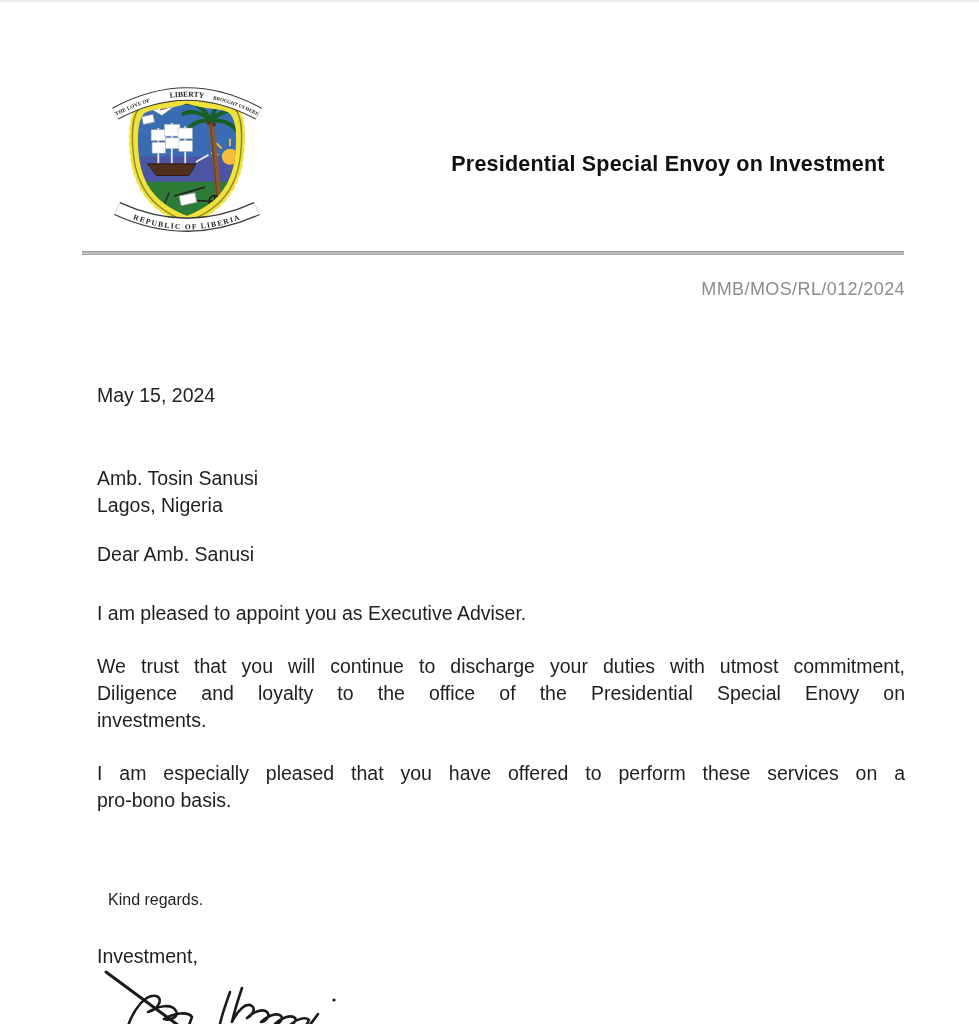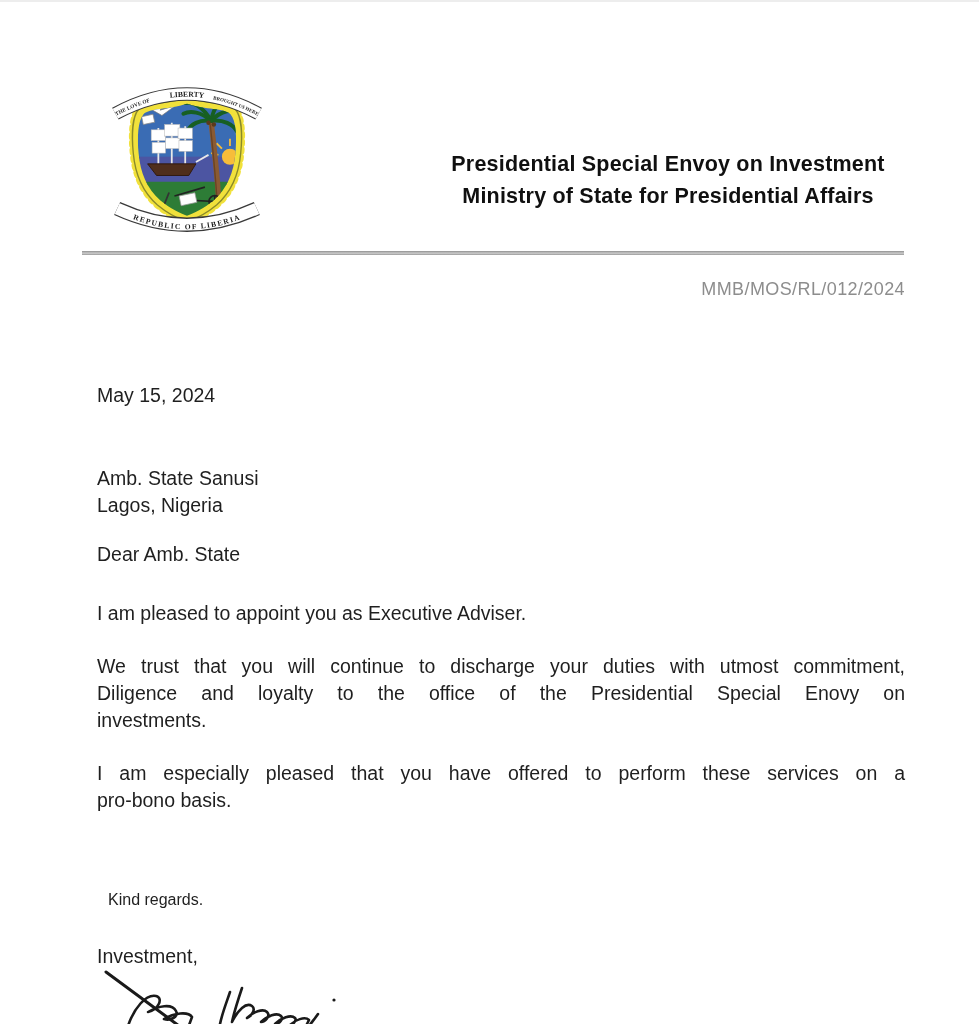--- a/index.html
+++ b/index.html
@@ -125,35 +125,34 @@
       <path d="M22,166 Q100,202 178,166" fill="none" stroke="#3a3a3a" stroke-width="16"></path>
       <path d="M22,166 Q100,202 178,166" fill="none" stroke="#ffffff" stroke-width="13"></path>
       <text class="seal-ribbon-text" font-size="8.5" text-anchor="middle" letter-spacing="1.5">
         <textPath href="#botArc" startOffset="50%">REPUBLIC OF LIBERIA</textPath>
       </text>
     </svg>
   </div>
 
   <div class="letterhead-title">
     <div>Presidential Special Envoy on Investment</div>
-    <div>Ministry of State for Presidential Affairs</div>
   </div>
 
   <div class="rule"></div>
 
   <div class="reference">MMB/MOS/RL/012/2024</div>
 
   <div class="date">May 15, 2024</div>
 
   <div class="recipient">
-    <div>Amb. State Sanusi</div>
+    <div>Amb. Tosin Sanusi</div>
     <div>Lagos, Nigeria</div>
   </div>
 
-  <div class="salutation">Dear Amb. State</div>
+  <div class="salutation">Dear Amb. Sanusi</div>
 
   <div class="body-block">
     <div class="line">I am pleased to appoint you as Executive Adviser.</div>
     <div class="line just p-gap">We trust that you will continue to discharge your duties with utmost commitment,</div>
     <div class="line just">Diligence and loyalty to the office of the Presidential Special Enovy on</div>
     <div class="line">investments.</div>
     <div class="line just p-gap">I am especially pleased that you have offered to perform these services on a</div>
     <div class="line">pro-bono basis.</div>
   </div>
 

